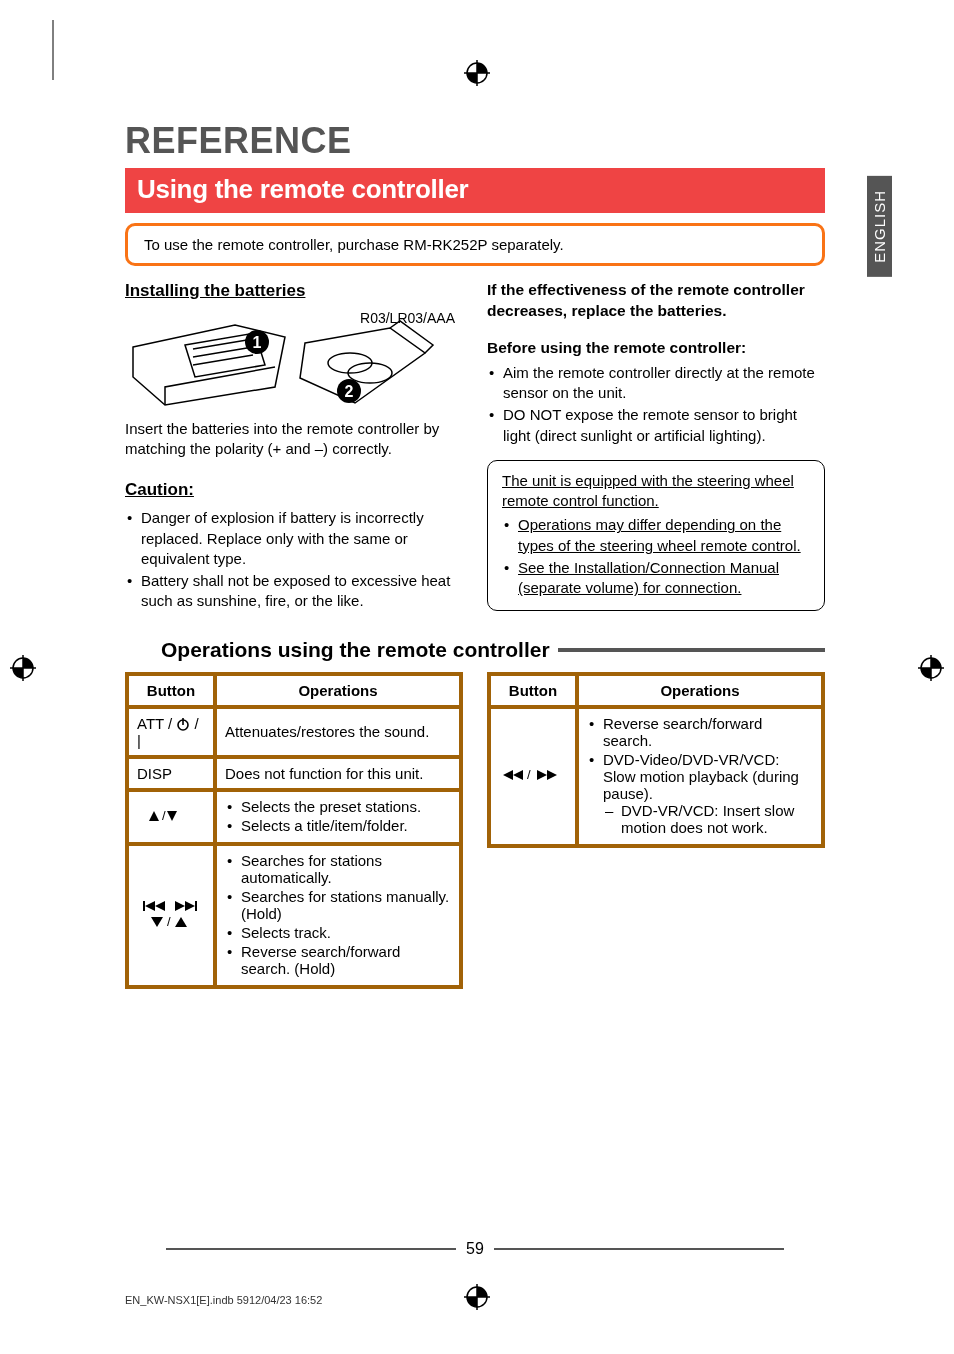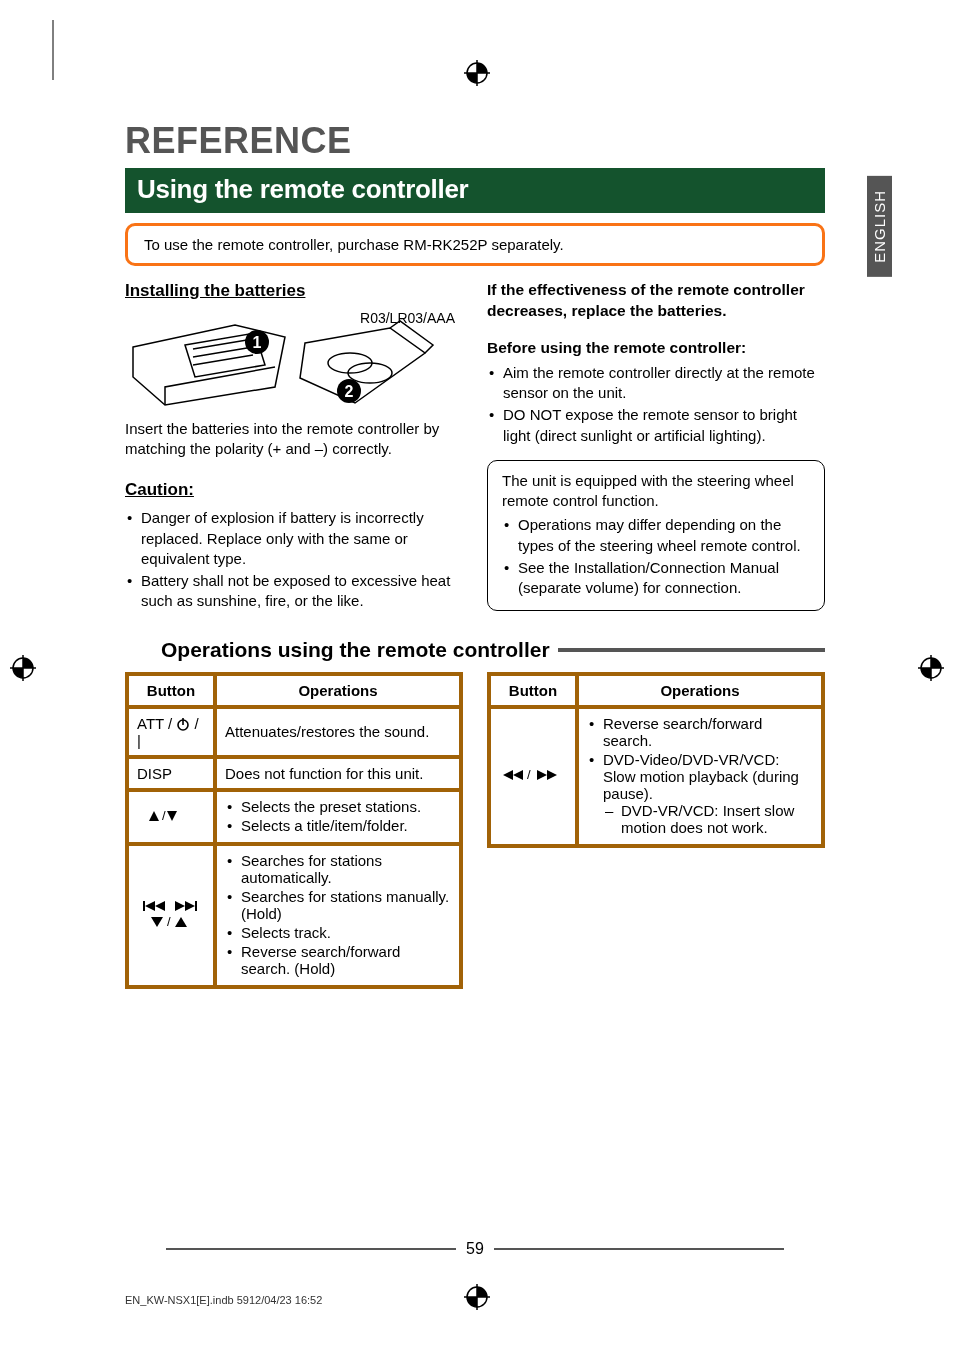--- a/index.html
+++ b/index.html
@@ -18,21 +18,21 @@
     width: 700px;
   }
   .h1 {
     font-size: 36px;
     font-weight: 700;
     color: #555;
     letter-spacing: 0.5px;
     margin-bottom: 6px;
   }
   .bar {
-    background: #14532d;
+    background: #ef4444;
     color: #fff;
     font-size: 26px;
     font-weight: 700;
     padding: 6px 12px 8px 12px;
     font-stretch: condensed;
     letter-spacing: -0.3px;
   }
   .notice-box {
     border: 3px solid #f97316;
     border-radius: 10px;
@@ -61,20 +61,21 @@
   ul.bul > li { position: relative; padding-left: 16px; margin-bottom: 2px; }
   ul.bul > li::before { content: "•"; position: absolute; left: 2px; top: 0; }
   ul.dash { list-style: none; padding-left: 0; }
   ul.dash > li { position: relative; padding-left: 18px; }
   ul.dash > li::before { content: "–"; position: absolute; left: 2px; top: 0; }
   .note-box {
     border: 1px solid #000;
     border-radius: 10px;
     padding: 10px 14px;
     margin-top: 14px;
+    text-decoration: underline;
   }
   .h2-rule {
     display: flex;
     align-items: center;
     gap: 8px;
     margin-top: 24px;
     margin-bottom: 10px;
     margin-left: 36px;
   }
   .h2-rule span {

